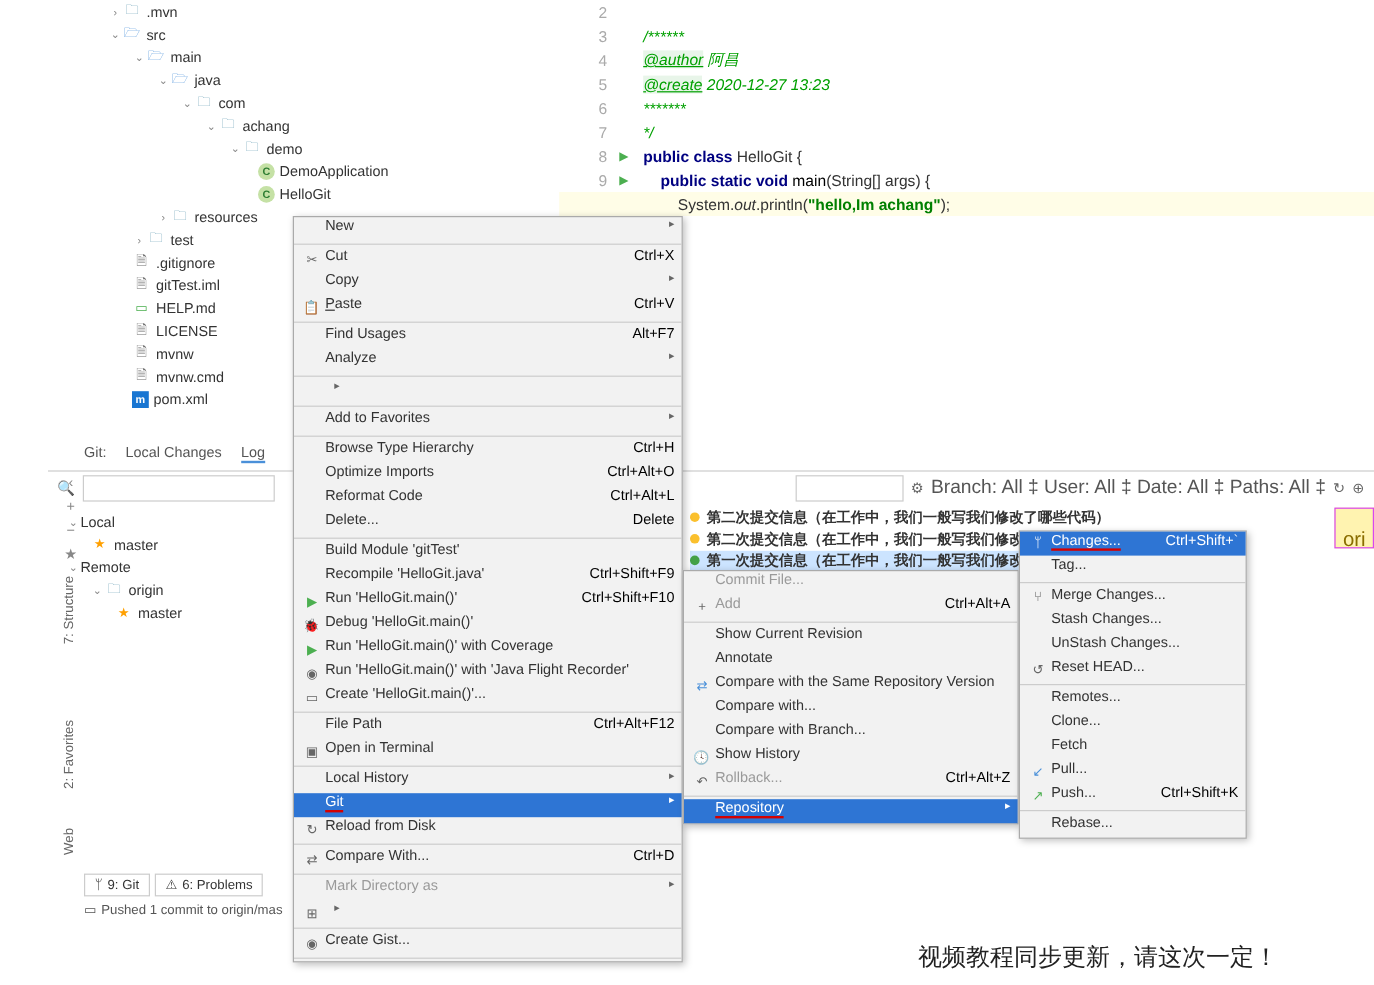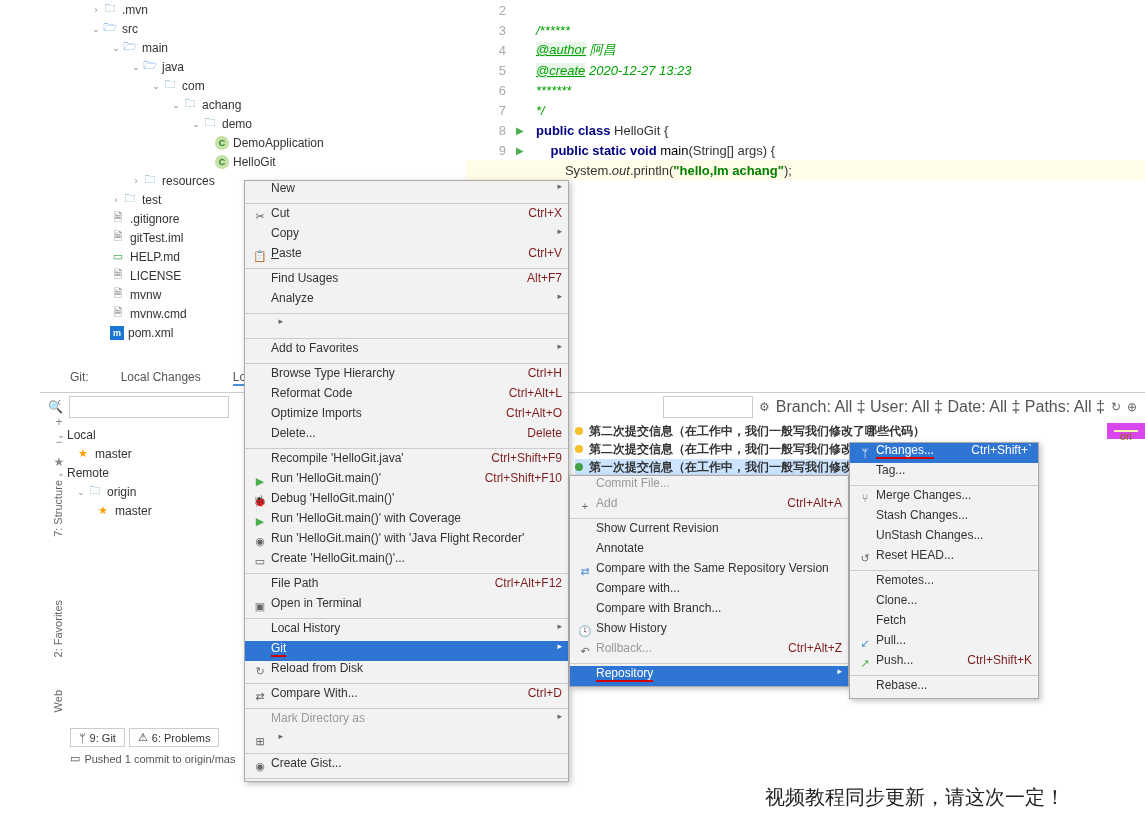--- a/index.html
+++ b/index.html
@@ -29,47 +29,47 @@
 .fn { color: #000; }
 .str { color: #008000; font-weight: bold; }
 .ital { font-style: italic; }
 .hl-line { background: #fffde7; }
 
 
 .menu { position: absolute; background: #f2f2f2; border: 1px solid #aaa; box-shadow: 2px 2px 6px rgba(0,0,0,0.25); }
 .menu .mrow { display: flex; height: 20px; padding: 0 6px; }
 .menu .mico { width: 18px; display: inline-flex; align-items: center; justify-content: center; color: #666; font-size: 11px; }
 .menu .mlbl { flex: 1; padding-left: 2px; }
-.menu .mkey { color: #7f1d1d; padding-left: 20px; }
+.menu .mkey { color: #000000; padding-left: 20px; }
 .menu .marw { width: 14px; text-align: right; color: #666; font-size: 9px; }
 .menu .sep { height: 1px; background: #ccc; margin: 2px 0; }
 .menu .sel { background: #2e75d4; color: #fff; }
 .menu .sel .mkey, .menu .sel .marw, .menu .sel .mico { color: #fff; }
 .menu .dis { color: #9a9a9a; }
 .red-u { border-bottom: 2px solid #d40000; }
 
 
-.git-tabs { position: absolute; left: 70px; top: 370px; display: flex; gap: 32px; font-size: 12px; }
+.git-tabs { position: absolute; left: 70px; top: 370px; display: flex; gap: 16px; font-size: 12px; }
 .git-tabs span { color: #555; }
 .git-body { position: absolute; left: 40px; top: 392px; right: 0; border-top: 1px solid #ccc; }
 .git-tb { display: flex; align-items: center; height: 28px; gap: 6px; padding: 0 8px; }
 .git-tb input { border: 1px solid #ccc; height: 22px; flex: 1; padding: 0 6px; font-size: 12px; }
 .filterbar { font-size: 16px; color: #555; white-space: nowrap; }
 .filterbar b { font-weight: normal; }
 
 .branches { position: absolute; left: 55px; top: 425px; width: 180px; }
 .branches .row { display: flex; align-items: center; height: 19px; }
 
 .commits { position: absolute; left: 575px; top: 423px; font-size: 12px; }
 .commits .crow { height: 18px; white-space: nowrap; }
 .commits .dot { display: inline-block; width: 8px; height: 8px; border-radius: 50%; margin-right: 6px; }
 .commits .y { background: #fbc02d; }
 .commits .g { background: #43a047; }
 .commits .selc { background: #cce4ff; }
-.origin-tag { position: absolute; right: 0; top: 423px; background: #fff3b0; border: 7px solid #d946ef; padding: 0 6px; height: 16px; font-size: 11px; color: #8a6d00; }
+.origin-tag { position: absolute; right: 0; top: 423px; background: #fff3b0; border: 1px solid #d946ef; padding: 16px 6px; height: 16px; font-size: 17px; color: #8a6d00; }
 
 
 .side-l { position: absolute; left: 48px; top: 392px; width: 22px; }
 .side-l .b { height: 20px; display: flex; align-items: center; justify-content: center; color: #888; font-size: 12px; }
 .side-text { position: absolute; left: 52px; writing-mode: vertical-rl; transform: rotate(180deg); font-size: 11px; color: #666; }
 
 
 .bbar { position: absolute; left: 70px; bottom: 74px; display: flex; gap: 4px; font-size: 11px; }
 .bbar .tab { border: 1px solid #ccc; padding: 2px 8px; display: flex; align-items: center; gap: 4px; }
 .status { position: absolute; left: 70px; bottom: 56px; font-size: 11px; color: #555; display: flex; align-items: center; gap: 4px; }
@@ -322,34 +322,38 @@
       <span class="marw">▸</span>
     </div>
   <div class="sep"></div>
   <div class="mrow">
       <span class="mico"></span>
       <span class="mlbl">Browse Type Hierarchy</span>
       <span class="mkey">Ctrl+H</span>
     </div>
   <div class="mrow">
       <span class="mico"></span>
+      <span class="mlbl">Optimize Imports</span>
+      <span class="mkey">Ctrl+Alt+O</span>
+    </div>
+  <div class="mrow">
+      <span class="mico"></span>
       <span class="mlbl">Reformat Code</span>
       <span class="mkey">Ctrl+Alt+L</span>
     </div>
   <div class="mrow">
       <span class="mico"></span>
-      <span class="mlbl">Optimize Imports</span>
-      <span class="mkey">Ctrl+Alt+O</span>
-    </div>
-  <div class="mrow">
-      <span class="mico"></span>
       <span class="mlbl">Delete...</span>
       <span class="mkey">Delete</span>
     </div>
   <div class="sep"></div>
+  <div class="mrow">
+      <span class="mico"></span>
+      <span class="mlbl">Build Module 'gitTest'</span>
+    </div>
   <div class="mrow">
       <span class="mico"></span>
       <span class="mlbl">Recompile 'HelloGit.java'</span>
       <span class="mkey">Ctrl+Shift+F9</span>
     </div>
   <div class="mrow">
       <span class="mico" style="color:#4caf50">▶</span>
       <span class="mlbl">Run 'HelloGit.main()'</span>
       <span class="mkey">Ctrl+Shift+F10</span>
     </div>

